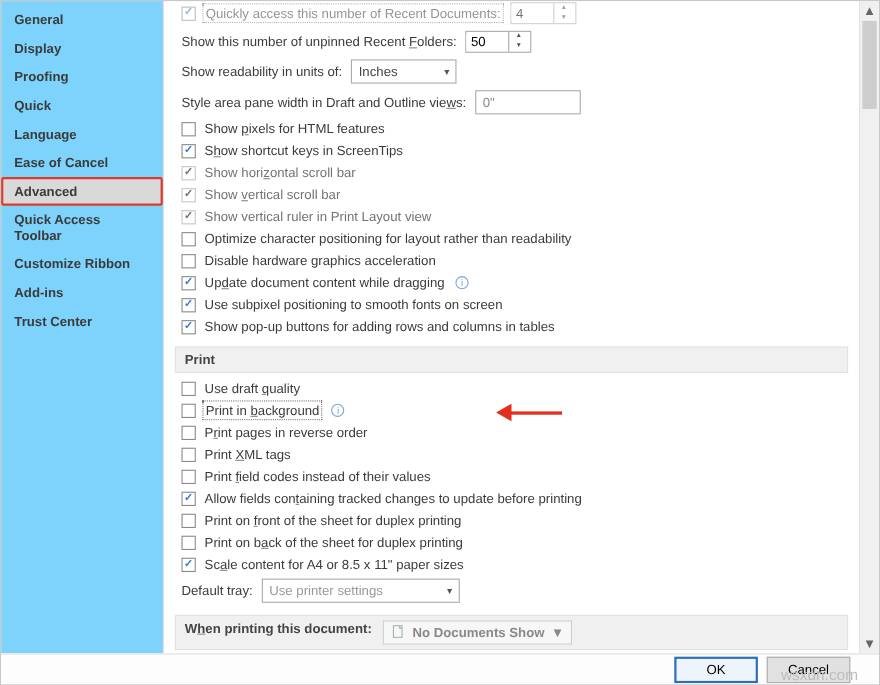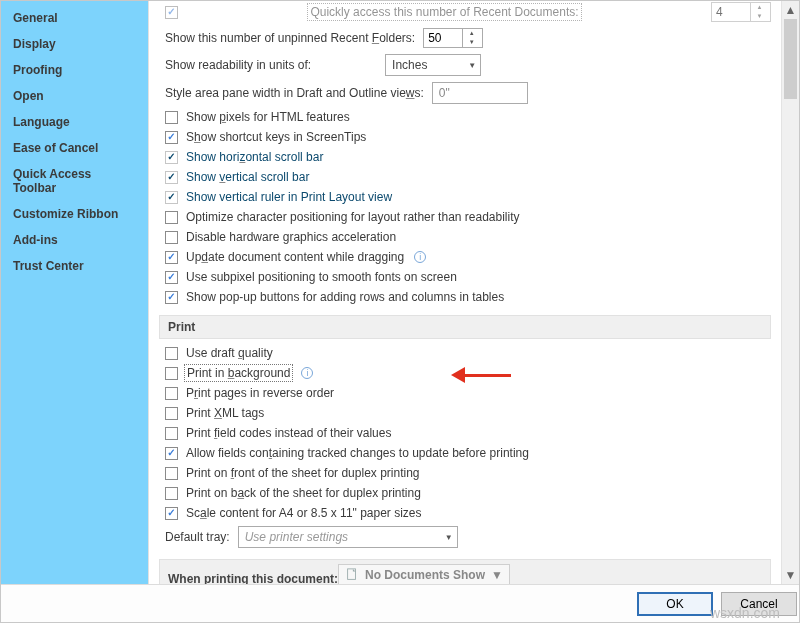--- a/index.html
+++ b/index.html
@@ -10,71 +10,72 @@
   .side-item { padding: 6px 12px; color: #3b3b3b; cursor: pointer; }
   .side-item.selected { background: #d9d9d9; }
   .side-highlight { outline: 2px solid #d93a2b; outline-offset: -2px; border-radius: 2px; }
   .content { flex: 1; position: relative; overflow: hidden; }
   .scroll-area { position: absolute; top: 0; left: 0; right: 18px; bottom: 0; padding: 2px 10px 6px 10px; }
   .scrollbar { position: absolute; top: 0; right: 0; bottom: 0; width: 18px; background: #f0f0f0; border-left: 1px solid #e3e3e3; }
   .scroll-btn { height: 18px; display:flex; align-items:center; justify-content:center; color:#666; }
   .scroll-thumb { position:absolute; top:18px; left:2px; right:2px; height:80px; background:#cdcdcd;}
   .row { display: flex; align-items: center; gap: 8px; padding: 3px 0 3px 6px; }
   .row label { color: #3b3b3b; }
-  .row .disabled { color: #0c4a6e; }
+  .row .disabled { color: #737373; }
   .chk { width: 13px; height: 13px; border: 1px solid #8a8a8a; background: #fff; display:flex; align-items:center; justify-content:center; font-size:10px; color:#3b7dd8; flex-shrink:0;}
   .chk.disabled{ border-color:#c6c6c6; }
   .chk.checked::before{ content:"✓"; font-weight:bold; line-height:10px;}
   .spin { display:flex; align-items:center; border:1px solid #ababab; height:20px; width:60px; background:#fff;}
   .spin input{ border:none; width:38px; padding:0 4px; outline:none; font-size:12px;}
   .spin .btns{ display:flex; flex-direction:column; width:18px; border-left:1px solid #ababab;}
   .spin .btns div{ height:9px; font-size:6px; text-align:center; line-height:9px; color:#555;}
   .combo { display:flex; align-items:center; justify-content:space-between; border:1px solid #ababab; height:22px; padding:0 4px 0 6px; background:#fff; color:#444;}
   .combo.wide{width:96px;}
   .combo .arrow{font-size:8px;color:#555;}
   .txtbox{ border:1px solid #ababab; height:22px; width:96px; padding:0 6px; display:flex; align-items:center; color:#888;}
   .section-head{ background:#f0f0f0; border:1px solid #e1e1e1; padding:4px 8px; font-weight:bold; color:#444; margin:8px 0 4px 0;}
-  .section-head.inline{ display:flex; align-items:flex-end; }
+  .section-head.inline{ display:flex; align-items:flex-start; gap:10px;}
   .info-icon{ width:12px;height:12px;border:1px solid #7aa7d9;border-radius:50%; color:#7aa7d9; font-size:9px; display:inline-flex;align-items:center;justify-content:center; margin-left:2px;}
   .underline{ text-decoration: underline; text-decoration-color:#888;}
   .focus-dotted{ outline:1px dotted #777; outline-offset:1px; padding:0 1px;}
   .arrow-callout{ position:absolute; top:366px; left:302px; width:60px; height:16px; pointer-events:none;}
   .arrow-line{ position:absolute; top:7px; left:12px; right:0; height:3px; background:#e1301e;}
   .arrow-head{ position:absolute; top:0; left:0; width:0;height:0; border-top:8px solid transparent; border-bottom:8px solid transparent; border-right:14px solid #e1301e;}
-  .footer{ height:38px; border-top:1px solid #dcdcdc; display:flex; justify-content:flex-end; align-items:center; gap:8px; padding:0 2px; background:#fdfdfd;}
+  .footer{ height:28px; border-top:1px solid #dcdcdc; display:flex; justify-content:flex-end; align-items:center; gap:8px; padding:0 26px; background:#fdfdfd;}
   .btn{ min-width:76px; height:24px; border:1px solid #adadad; background:#e1e1e1; display:flex; align-items:center; justify-content:center; cursor:pointer;}
   .btn.primary{ border:2px solid #2f6fb5; background:#eef4fb;}
   .cut-top{ color:#a0a0a0; text-decoration:line-through; text-decoration-color:transparent;}
   .doc-combo{ display:flex; align-items:center; gap:6px; border:1px solid #cfcfcf; background:#f7f7f7; color:#888; padding:1px 6px; height:22px;}
   .watermark{position:absolute; right:20px; bottom:2px; font-size:14px; color:#bdbdbd;}
   svg.doc-ico{width:14px;height:14px;}
 </style>
 </head>
 <body>
 
 <div class="window">
   <div class="body">
 
     <div class="sidebar" id="sidebar">
         <div class="side-item">General</div>
         <div class="side-item">Display</div>
         <div class="side-item">Proofing</div>
-        <div class="side-item">Open</div>
+        <div class="side-item">Quick</div>
         <div class="side-item">Language</div>
         <div class="side-item">Ease of Cancel</div>
+        <div class="side-item selected side-highlight">Advanced</div>
         <div class="side-item">Quick Access Toolbar</div>
         <div class="side-item">Customize Ribbon</div>
         <div class="side-item">Add-ins</div>
         <div class="side-item">Trust Center</div>
       </div>
 
     <div class="content">
       <div class="scroll-area">
 
-        <div class="row" style="opacity:.55; margin-top:-4px;justify-content:space-between;">
+        <div class="row" style="opacity:.55; margin-top:-4px;">
           <span class="chk checked"></span>
           <label class="focus-dotted cut-top">Quickly access this number of Recent Documents:</label>
           <div class="spin">
             <input value="4" style="">
             <div class="btns">
                 <div>▲</div>
                 <div>▼</div>
               </div>
           </div>
         </div>
@@ -85,21 +86,21 @@
             <input value="50" style="">
             <div class="btns">
                 <div>▲</div>
                 <div>▼</div>
               </div>
           </div>
         </div>
 
         <div class="row">
           <label>Show readability in units of:</label>
-          <div class="combo wide" style="margin-left:66px;">
+          <div class="combo wide" style="">
             <span>Inches</span>
             <span class="arrow">▼</span>
           </div>
         </div>
 
         <div class="row">
           <label>Style area pane width in Draft and Outline vie<span class="underline">w</span>s:</label>
           <div class="txtbox">
             <span>0"</span>
           </div>
@@ -188,21 +189,21 @@
               <label>Print on b<span class="underline">a</span>ck of the sheet for duplex printing</label>
             </div>
             <div class="row">
               <span class="chk checked"></span>
               <label>Sc<span class="underline">a</span>le content for A4 or 8.5 x 11" paper sizes</label>
             </div>
           </div>
 
         <div class="row" style="padding-left:6px;">
           <label>Default tray:</label>
-          <div class="combo" style="width:220px;color:#999;font-style:italic;">
+          <div class="combo" style="width:180px;color:#999;">
             <span>Use printer settings</span>
             <span class="arrow">▼</span>
           </div>
         </div>
 
         <div class="section-head inline">
           <span>W<span class="underline">h</span>en printing this document:</span>
           <div class="doc-combo">
             <svg class="doc-ico" viewBox="0 0 16 16">
                 <rect x="3" y="1" width="9" height="12" fill="none" stroke="#9aa" stroke-width="1"></rect>

